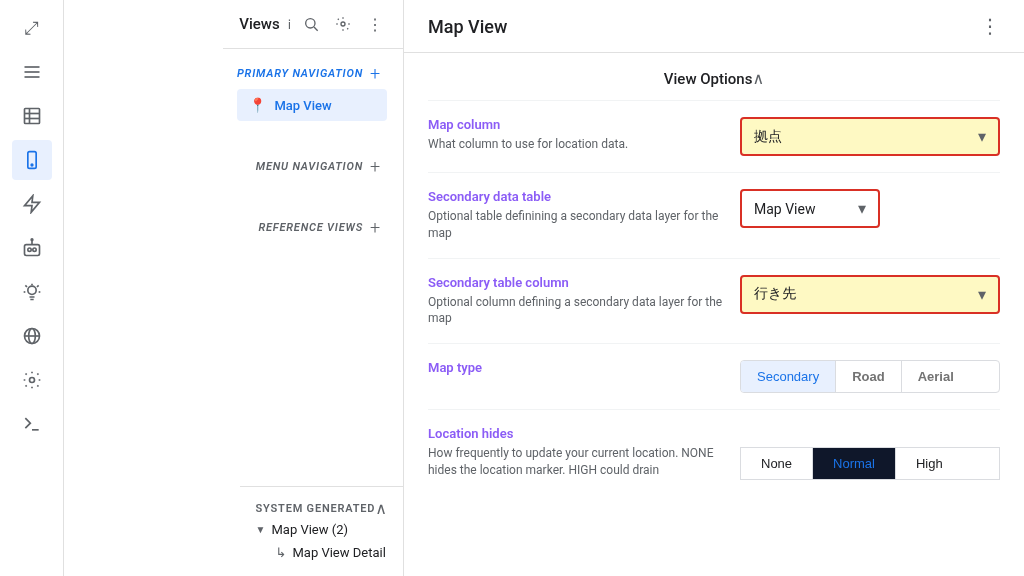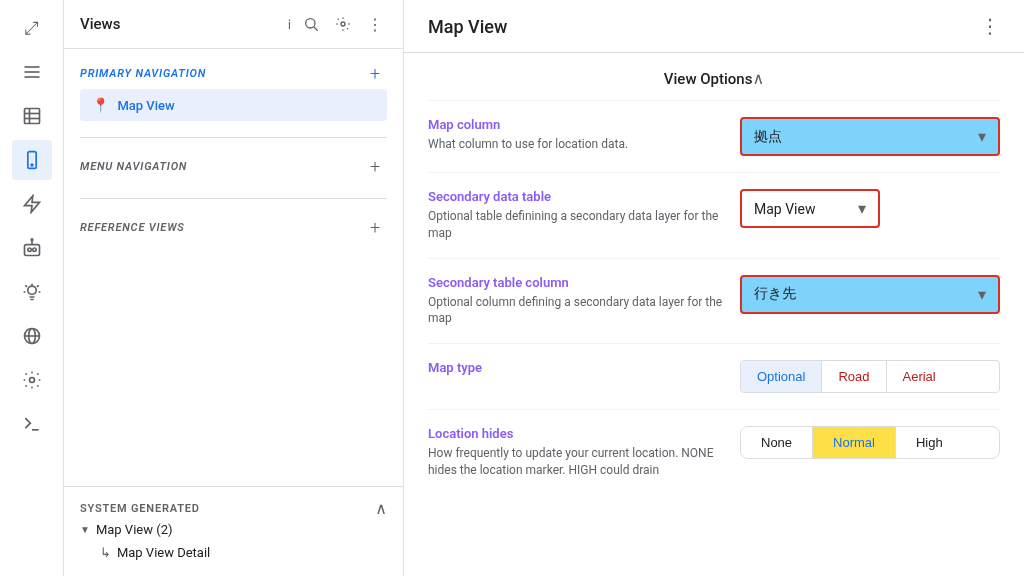--- a/index.html
+++ b/index.html
@@ -41,20 +41,21 @@
     }
 
     
     .nav-panel {
       width: 340px;
       border-right: 1px solid #e0e0e0;
       display: flex;
       flex-direction: column;
       background: #fff;
       overflow: hidden;
+      align-items: flex-end;
     }
 
     .nav-header {
       display: flex;
       align-items: center;
       padding: 12px 16px;
       border-bottom: 1px solid #e0e0e0;
       gap: 8px;
     }
     .nav-header-title {
@@ -262,21 +263,21 @@
     }
 
     
     .select-dropdown {
       display: flex;
       align-items: center;
       justify-content: space-between;
       border: 2px solid #d93025;
       border-radius: 4px;
       padding: 8px 12px;
-      background: #7dd3fc;
+      background: #fef9c3;
       cursor: pointer;
       min-width: 180px;
     }
     .select-dropdown.map-view {
       background: #fff;
       min-width: 120px;
       display: inline-flex;
     }
     .select-value {
       font-size: 14px;
@@ -291,55 +292,57 @@
     .btn-group {
       display: flex;
       border: 1px solid #dadce0;
       border-radius: 4px;
       overflow: hidden;
     }
     .btn-group-item {
       padding: 8px 16px;
       font-size: 13px;
       cursor: pointer;
-      color: #b91c1c;
+      color: #737373;
       background: #fff;
       border: none;
       border-right: 1px solid #dadce0;
+      font-weight: bold;
     }
     .btn-group-item:last-child {
       border-right: none;
     }
     .btn-group-item.active {
       background: #e8f0fe;
       color: #1a73e8;
       font-weight: 500;
     }
 
     
     .location-btn-group {
       display: flex;
       border: 1px solid #dadce0;
-      border-radius: 8px;
+      border-radius: 0;
       overflow: hidden;
+      margin-top: 21px;
     }
     .location-btn {
       padding: 8px 20px;
       font-size: 13px;
       cursor: pointer;
       color: #202124;
       background: #fff;
       border: none;
       border-right: 1px solid #dadce0;
     }
     .location-btn:last-child {
       border-right: none;
     }
     .location-btn.active {
-      background: #fde047;
+      background: #0f172a;
       color: #1a73e8;
       font-weight: 500;
     }
   </style>
 </head>
 <body>
 
 <div class="icon-rail">
   <div class="icon-rail-item">⤢</div>
   <div class="icon-rail-item">
@@ -525,21 +528,21 @@
         </div>
       </div>
     </div>
 
     <div class="option-row">
       <div class="option-label-col">
         <div class="option-label">Map type</div>
       </div>
       <div class="option-control-col">
         <div class="btn-group">
-          <button class="btn-group-item active">Optional</button>
+          <button class="btn-group-item active">Secondary</button>
           <button class="btn-group-item">Road</button>
           <button class="btn-group-item">Aerial</button>
         </div>
       </div>
     </div>
 
     <div class="option-row">
       <div class="option-label-col">
         <div class="option-label">Location hides</div>
         <div class="option-desc">How frequently to update your current location. NONE hides the location marker. HIGH could drain</div>

